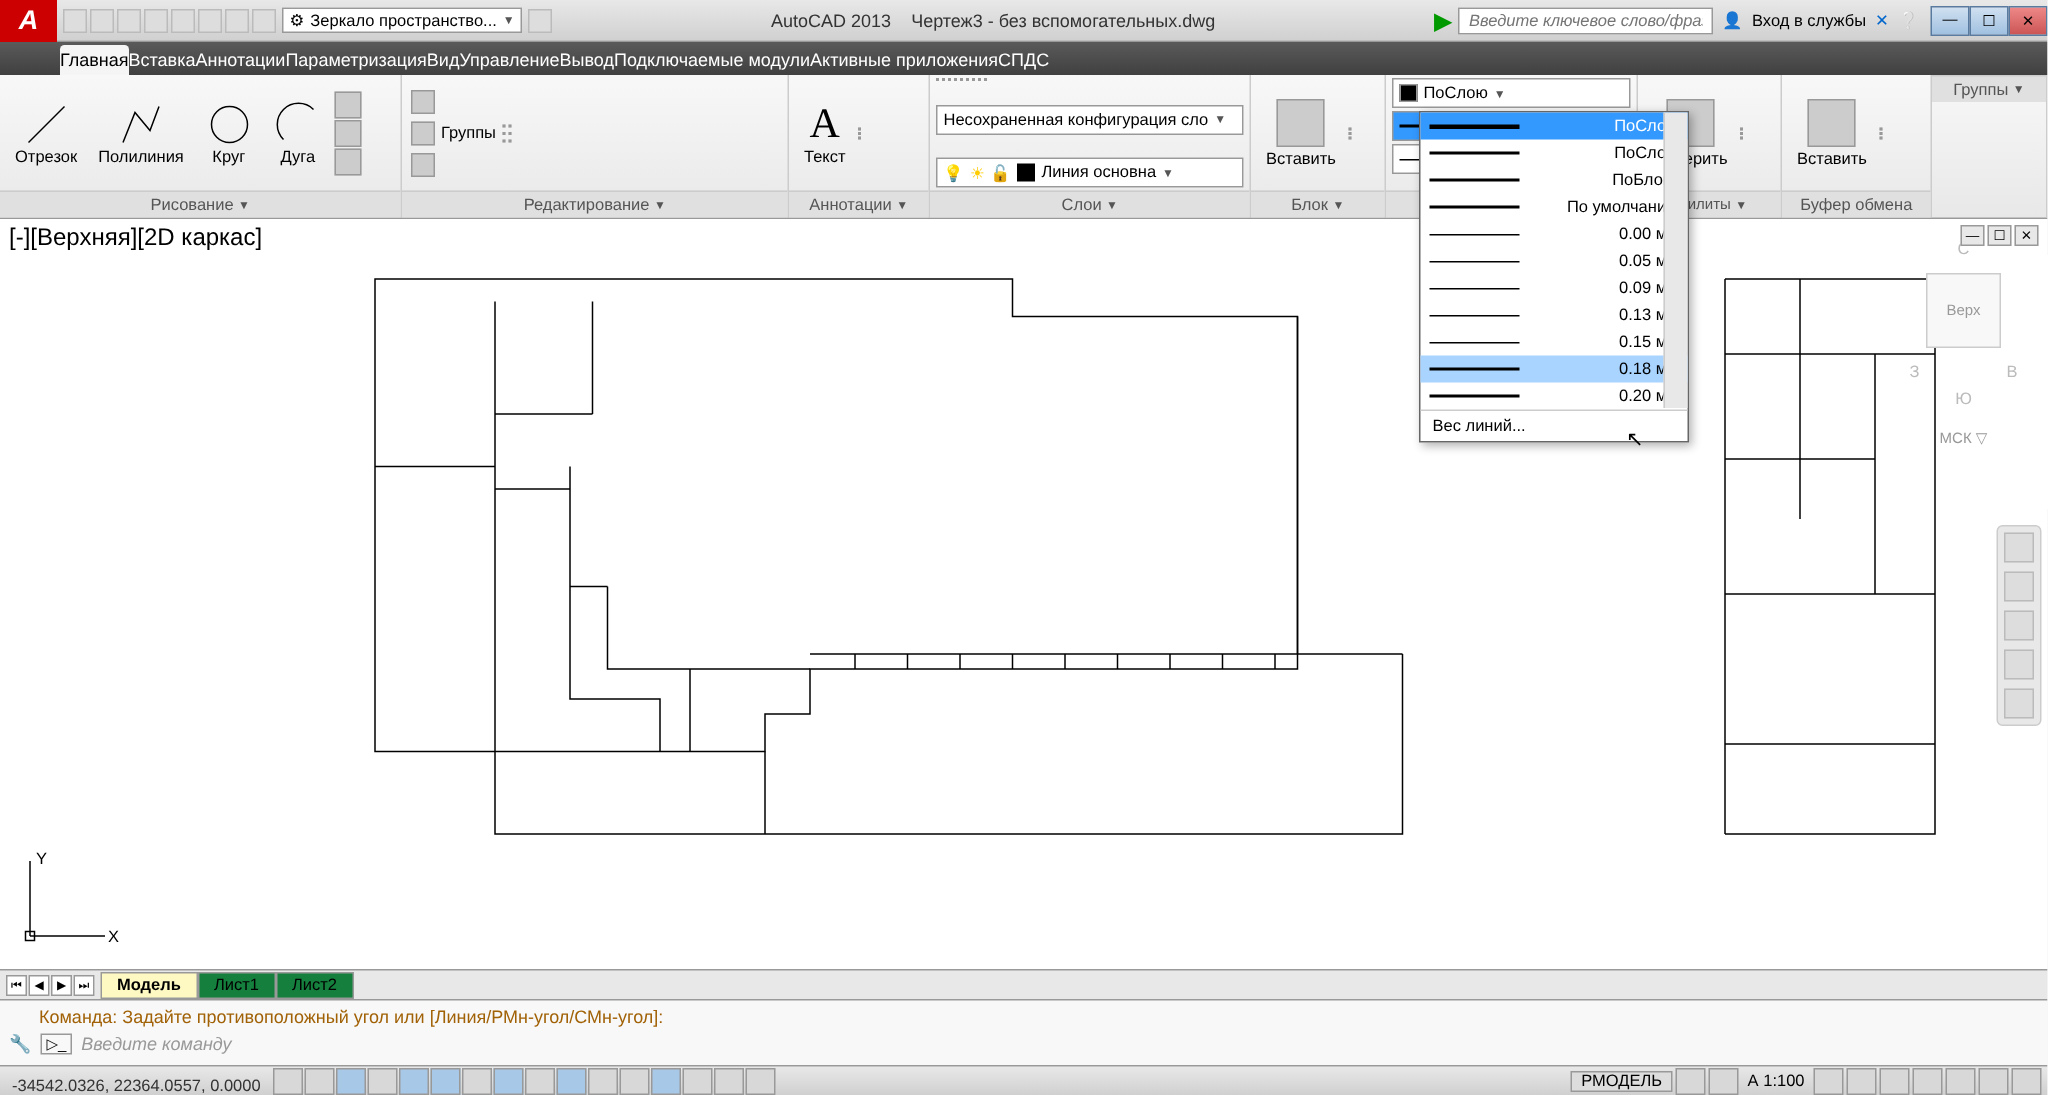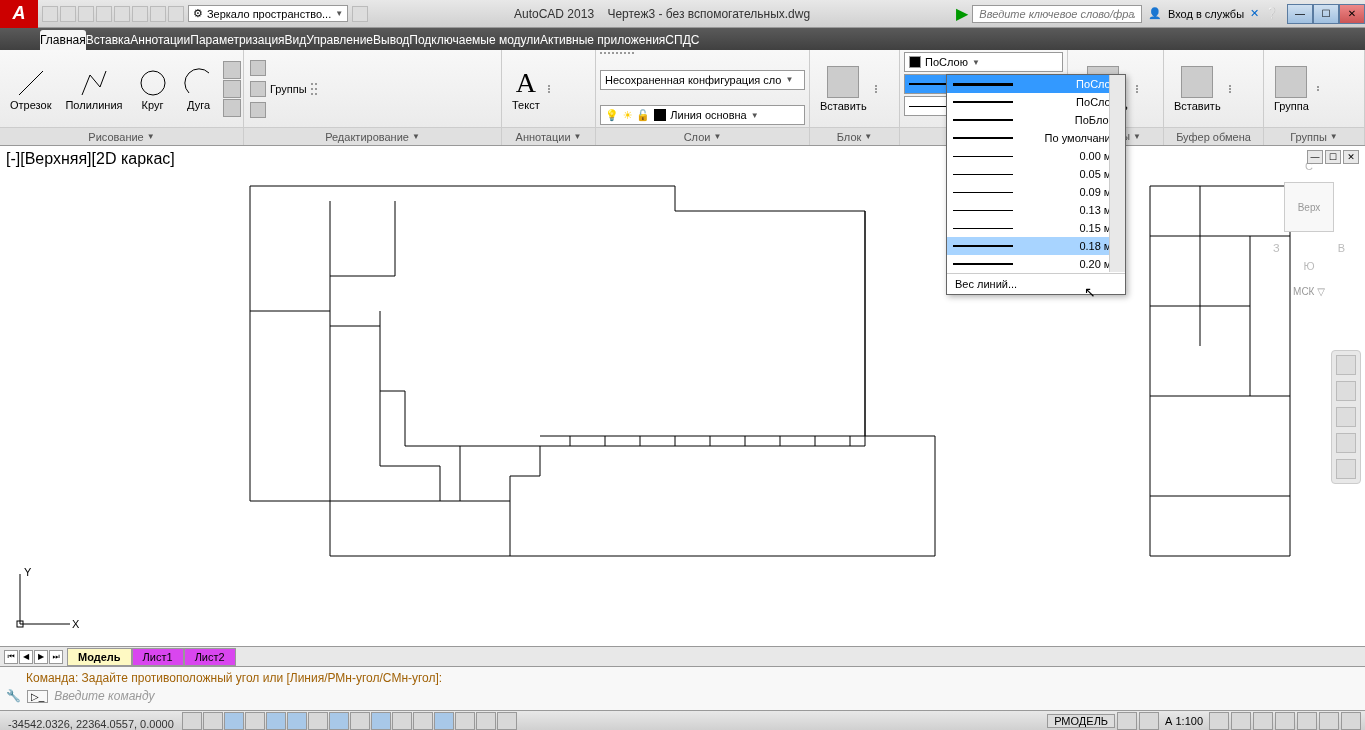--- a/index.html
+++ b/index.html
@@ -57,21 +57,21 @@
 .viewcube-face { width: 50px; height: 50px; border: 1px solid #ccc; background: #f8f8f8; display: flex; align-items: center; justify-content: center; font-size: 10px; color: #999; margin: 10px auto; }
 
 
 .nav-tools { position: absolute; top: 350px; right: 4px; width: 30px; background: #e8e8e8; border: 1px solid #ccc; border-radius: 4px; padding: 4px 2px; display: flex; flex-direction: column; gap: 6px; align-items: center; }
 .nav-tool { width: 20px; height: 20px; background: #ddd; border: 1px solid #bbb; cursor: pointer; }
 
 
 .layout-tabs { position: absolute; bottom: 64px; left: 0; right: 0; height: 20px; background: #e8e8e8; display: flex; align-items: center; border-top: 1px solid #999; font-size: 11px; }
 .layout-nav { display: flex; gap: 1px; margin: 0 4px; }
 .layout-nav-btn { width: 14px; height: 14px; border: 1px solid #999; background: #fff; font-size: 8px; display: flex; align-items: center; justify-content: center; cursor: pointer; }
-.layout-tab { padding: 2px 10px; border: 1px solid #999; background: #d946ef; cursor: pointer; }
+.layout-tab { padding: 2px 10px; border: 1px solid #999; background: #15803d; cursor: pointer; }
 .layout-tab.active { background: #fef9c3; font-weight: bold; }
 
 
 .cmdline { position: absolute; bottom: 20px; left: 0; right: 0; height: 44px; background: #f8f8f8; border-top: 1px solid #999; font-family: 'Courier New', monospace; font-size: 12px; padding: 2px 6px; }
 .cmd-history { color: #a16207; padding: 2px 20px; }
 .cmd-input-row { display: flex; align-items: center; gap: 6px; margin-top: 2px; }
 .cmd-prompt { color: #999; font-style: italic; }
 
 
 .statusbar { position: absolute; bottom: 0; left: 0; right: 0; height: 20px; background: linear-gradient(#e8e8e8, #d0d0d0); display: flex; align-items: flex-end; font-size: 11px; border-top: 1px solid #999; }
@@ -137,21 +137,21 @@
   <div class="ribbon-tab">Вид</div>
   <div class="ribbon-tab">Управление</div>
   <div class="ribbon-tab">Вывод</div>
   <div class="ribbon-tab">Подключаемые модули</div>
   <div class="ribbon-tab">Активные приложения</div>
   <div class="ribbon-tab">СПДС</div>
 </div>
 
 <div class="ribbon">
 
-  <div class="panel" style="width:244px;">
+  <div class="panel" style="width:268px;">
     <div class="panel-body">
       <div class="big-btn">
           <svg class="ico" width="32" height="32">
             <line x1="4" y1="28" x2="28" y2="4" stroke="#000"></line>
           </svg>
           <span>Отрезок</span>
         </div>
       <div class="big-btn">
           <svg class="ico" width="32" height="32">
             <polyline points="4,28 12,8 22,20 28,4" fill="none" stroke="#000"></polyline>
@@ -334,30 +334,20 @@
         <span class="icon"></span>
         <span class="icon"></span>
       </div>
     </div>
     <div class="panel-title">
         <span>Буфер обмена</span>
       </div>
   </div>
 
   <div class="panel" style="flex:1;">
-    <div class="panel-body">
-      <div class="big-btn">
-          <span class="icon" style="width:32px;height:32px;"></span>
-          <span>Группа</span>
-        </div>
-      <div class="col">
-        <span class="icon"></span>
-        <span class="icon"></span>
-      </div>
-    </div>
     <div class="panel-title">
         <span>Группы</span>
         <span class="dd-arrow">▼</span>
       </div>
   </div>
 </div>
 
 <div class="drawing-area">
   <div class="viewport-label">[-][Верхняя][2D каркас]</div>
   <svg class="drawing-svg">

